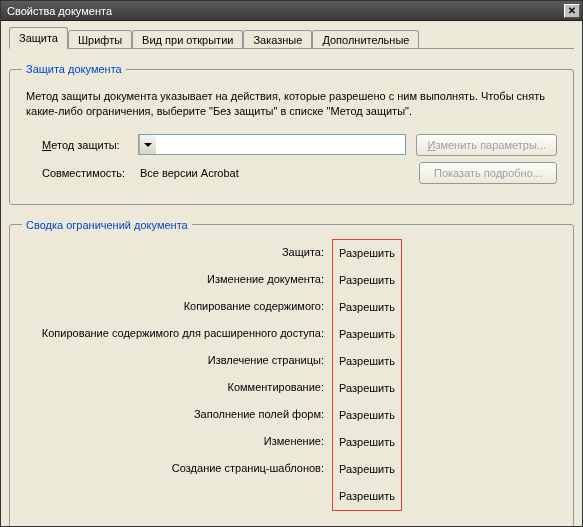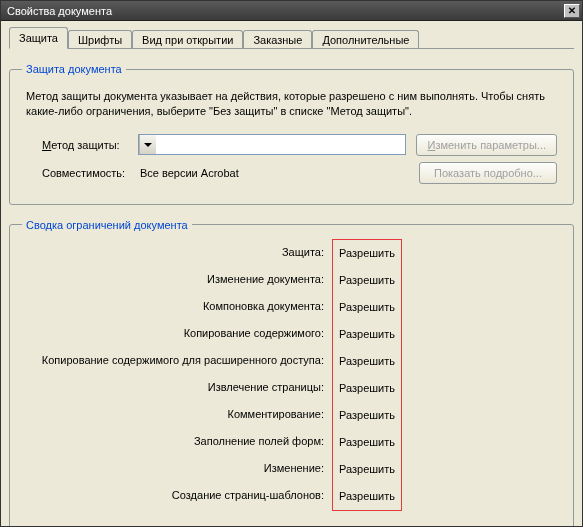--- a/index.html
+++ b/index.html
@@ -225,23 +225,20 @@
 
     <div class="summary-flex">
       <div class="summary-labels-col">
         <div class="summary-row">
             <div class="summary-label">Защита:</div>
           </div>
         <div class="summary-row">
             <div class="summary-label">Изменение документа:</div>
           </div>
         <div class="summary-row">
-            <div class="summary-label">Компоновка документа:</div>
-          </div>
-        <div class="summary-row">
             <div class="summary-label">Копирование содержимого:</div>
           </div>
         <div class="summary-row">
             <div class="summary-label">Копирование содержимого для расширенного доступа:</div>
           </div>
         <div class="summary-row">
             <div class="summary-label">Извлечение страницы:</div>
           </div>
         <div class="summary-row">
             <div class="summary-label">Комментирование:</div>

